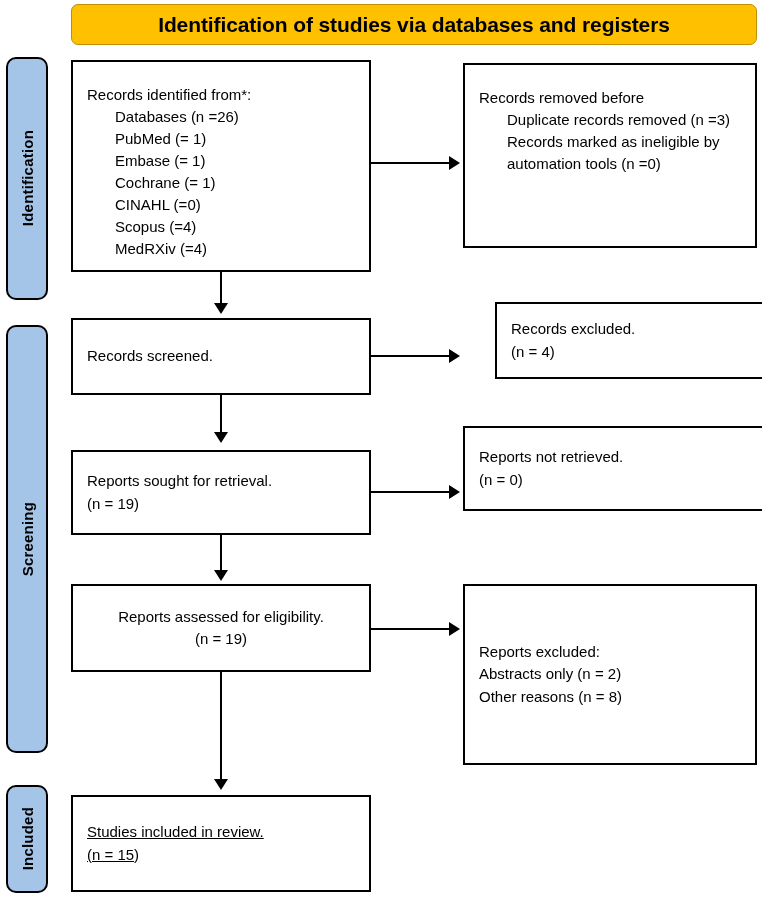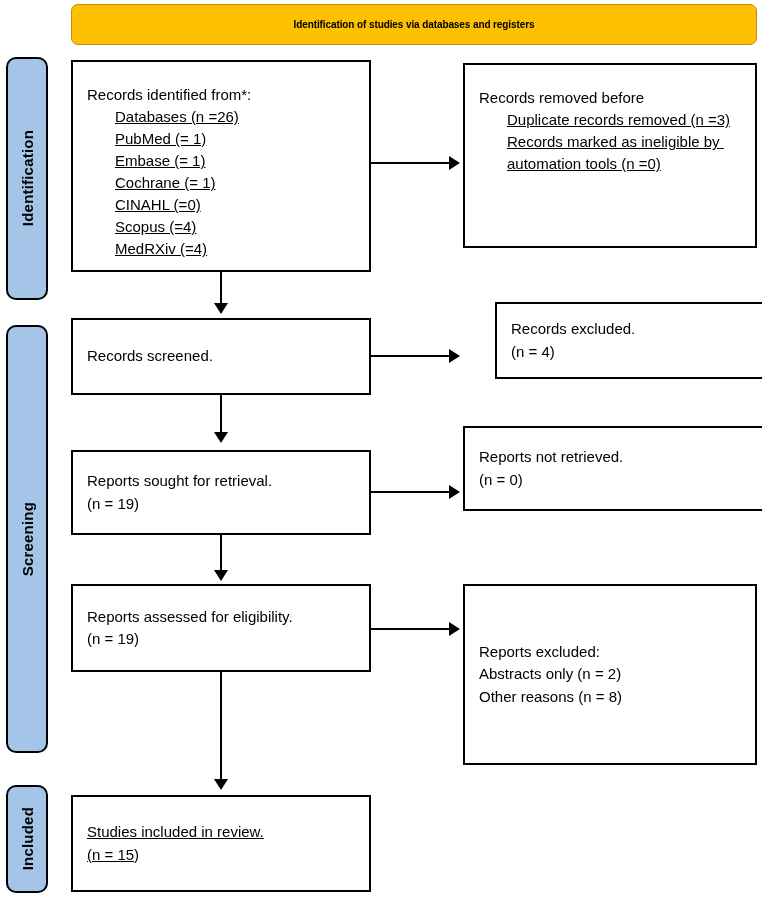--- a/index.html
+++ b/index.html
@@ -25,21 +25,21 @@
     height: 41px;
     background: #FFC000;
     border: 1.5px solid #BF8F00;
     border-radius: 7px;
     box-sizing: border-box;
     display: flex;
     align-items: center;
     justify-content: center;
   }
   .banner-text {
-    font-size: 10px;
+    font-size: 21px;
     font-weight: bold;
     letter-spacing: -0.1px;
     color: #000;
     text-align: center;
   }
 
   
   .stage {
     position: absolute;
     left: 6px;
@@ -74,27 +74,27 @@
     padding: 0 14px;
     display: flex;
     flex-direction: column;
     justify-content: center;
   }
   .box-line {
     font-size: 15px;
     line-height: 1.47;
     white-space: pre-wrap;
   }
-  .box-line.indent { padding-left: 28px; text-decoration: underline; }
+  .box-line.indent { padding-left: 28px; }
 
   
   #box-identified { left: 71px; top: 60px;  width: 300px; height: 212px; }
   #box-screened   { left: 71px; top: 318px; width: 300px; height: 77px;  }
   #box-sought     { left: 71px; top: 450px; width: 300px; height: 85px;  }
-  #box-assessed   { left: 71px; top: 584px; width: 300px; height: 88px;  }
+  #box-assessed   { left: 71px; top: 584px; width: 300px; height: 88px; text-align: center;  }
   #box-included   { left: 71px; top: 795px; width: 300px; height: 97px; text-decoration: underline;  }
 
   
   #box-removed    { left: 463px; top: 63px;  width: 294px; height: 185px; }
   #box-excluded   { left: 463px; top: 302px; width: 326px; height: 77px; margin-left: 32px;  }
   #box-notretr    { left: 463px; top: 426px; width: 322px; height: 85px;  }
   #box-repexcl    { left: 463px; top: 584px; width: 294px; height: 181px; }
 
   
   .box.top-align { justify-content: flex-start; padding-top: 22px; }

